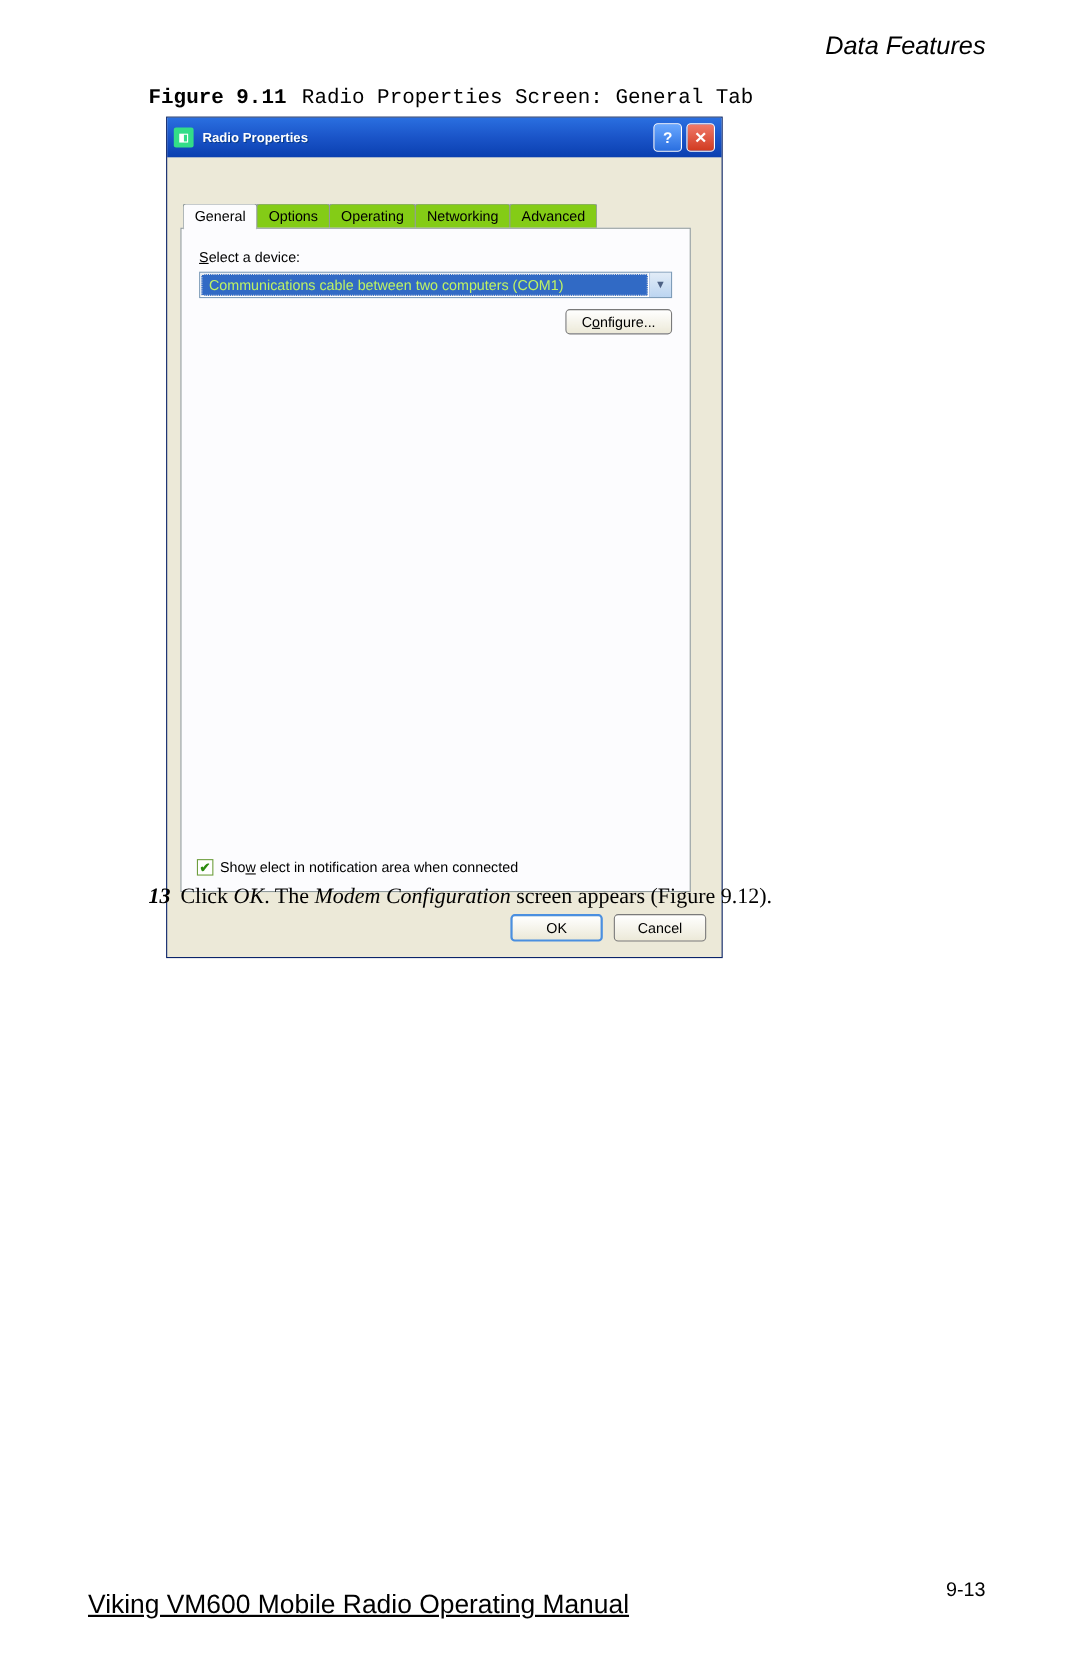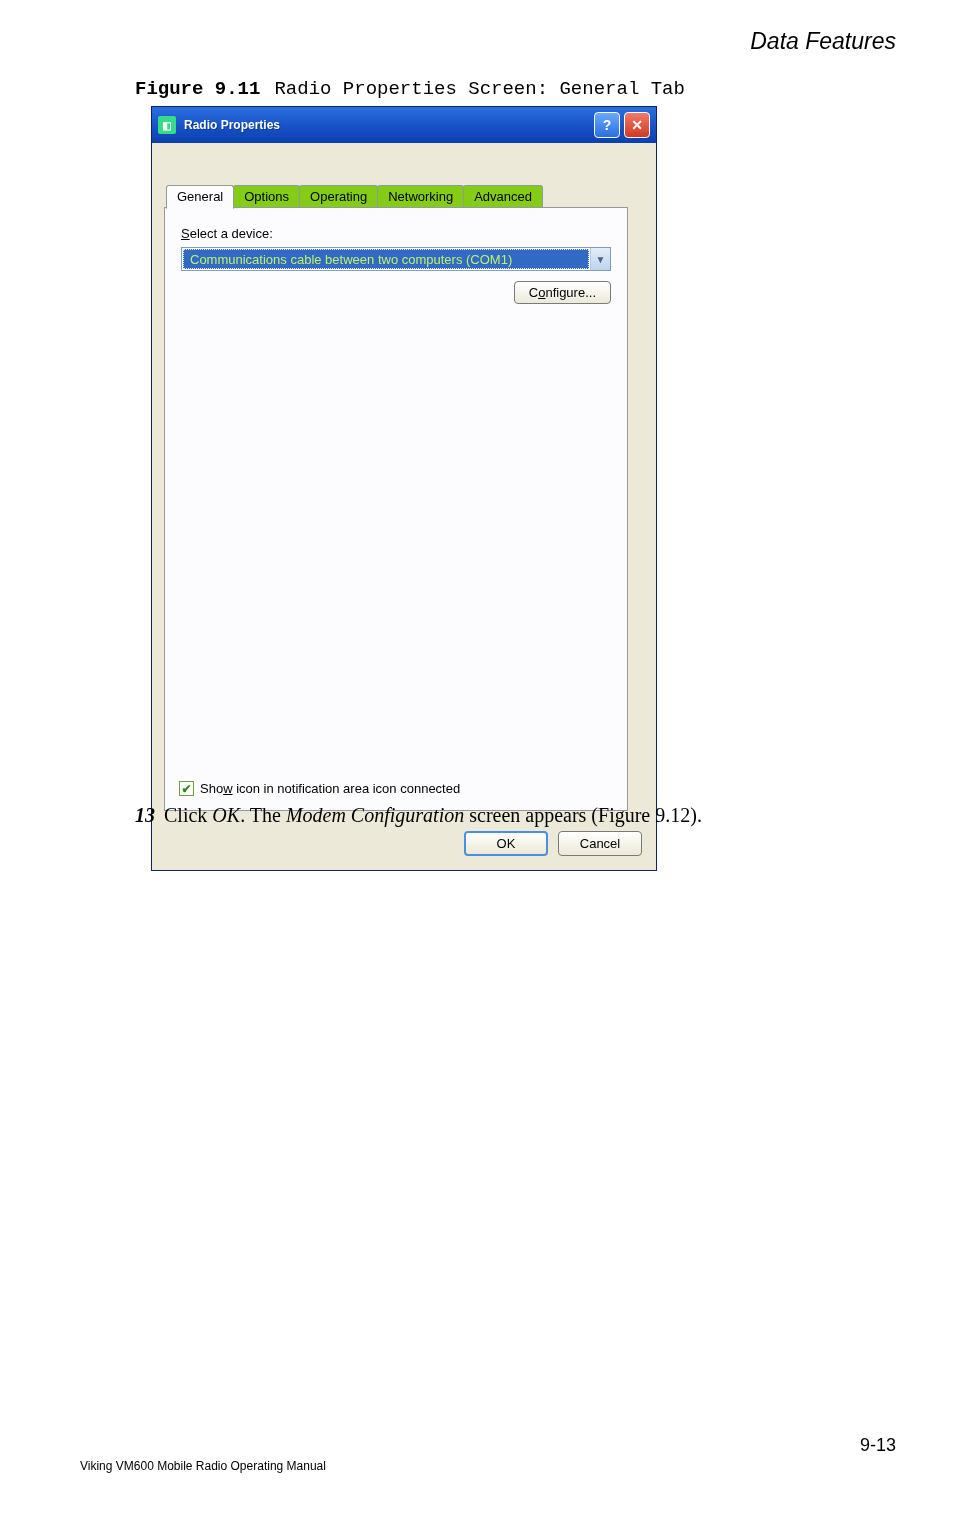--- a/index.html
+++ b/index.html
@@ -199,21 +199,22 @@
       width: 700px;
     }
     .step-text .num { font-weight: bold; margin-right: 4px; font-style: italic; }
     .step-text .it { font-style: italic; }
 
     .page-footer-left {
       position: absolute;
       bottom: 44px;
       left: 80px;
       font-family: Arial, sans-serif;
-      font-size: 12px;
+      font-size: 24px;
+      text-decoration: underline;
     }
     .page-footer-right {
       position: absolute;
       bottom: 61px;
       right: 80px;
       font-family: Arial, sans-serif;
       font-size: 18px;
     }
   </style>
 </head>
@@ -253,21 +254,21 @@
         </div>
 
         <div class="config-row">
           <button class="xp-btn"><span>C</span><span class="underline">o</span><span>nfigure...</span></button>
         </div>
 
         <div class="check-row">
           <span class="checkbox">
             <span>✔</span>
           </span>
-          <span><span>Sho</span><span class="underline">w</span><span> icon in notification area icon connected</span></span>
+          <span><span>Sho</span><span class="underline">w</span><span> elect in notification area when connected</span></span>
         </div>
       </div>
     </div>
 
     <div class="dialog-footer">
       <button class="xp-btn default">OK</button>
       <button class="xp-btn">Cancel</button>
     </div>
   </div>
 </div>

